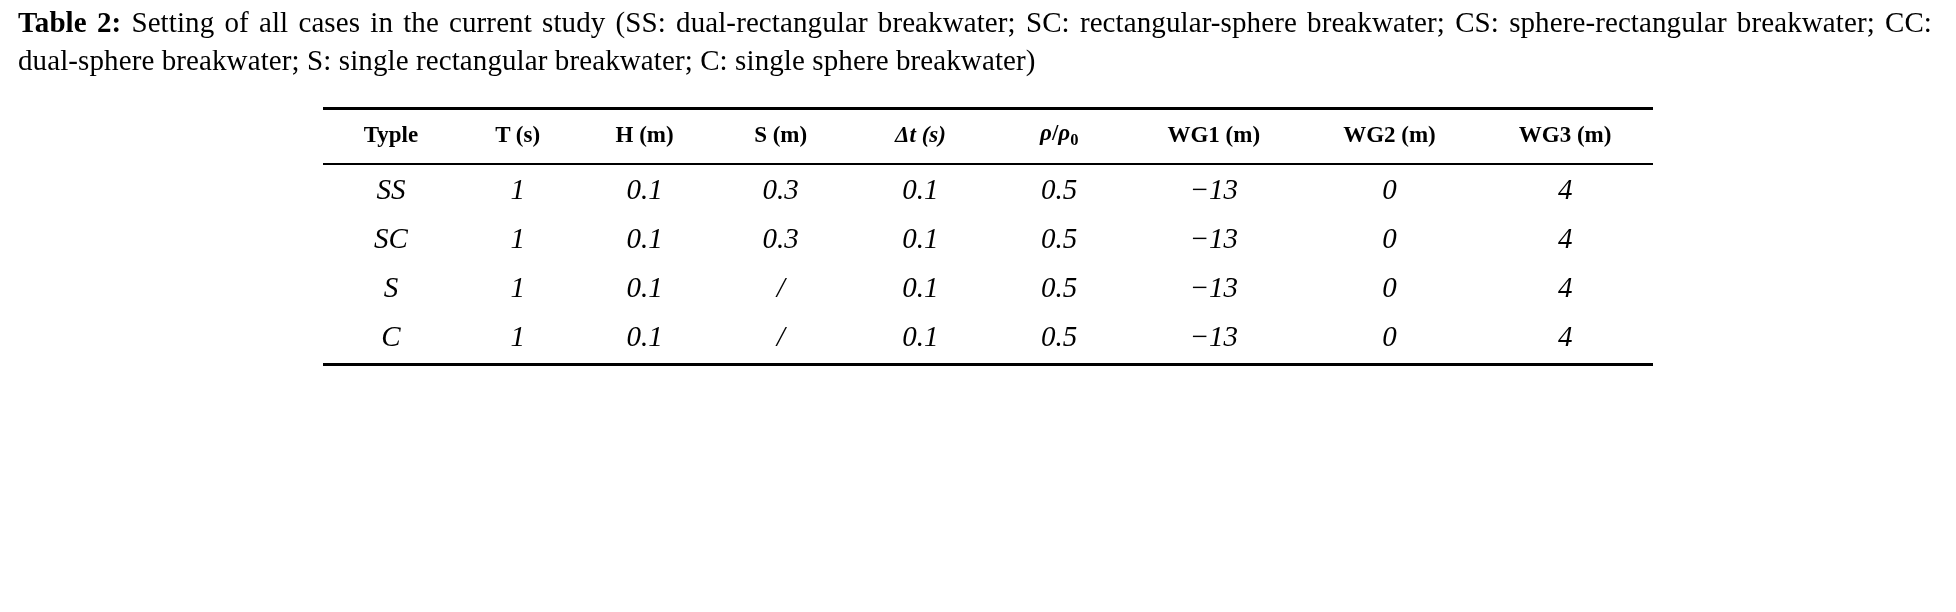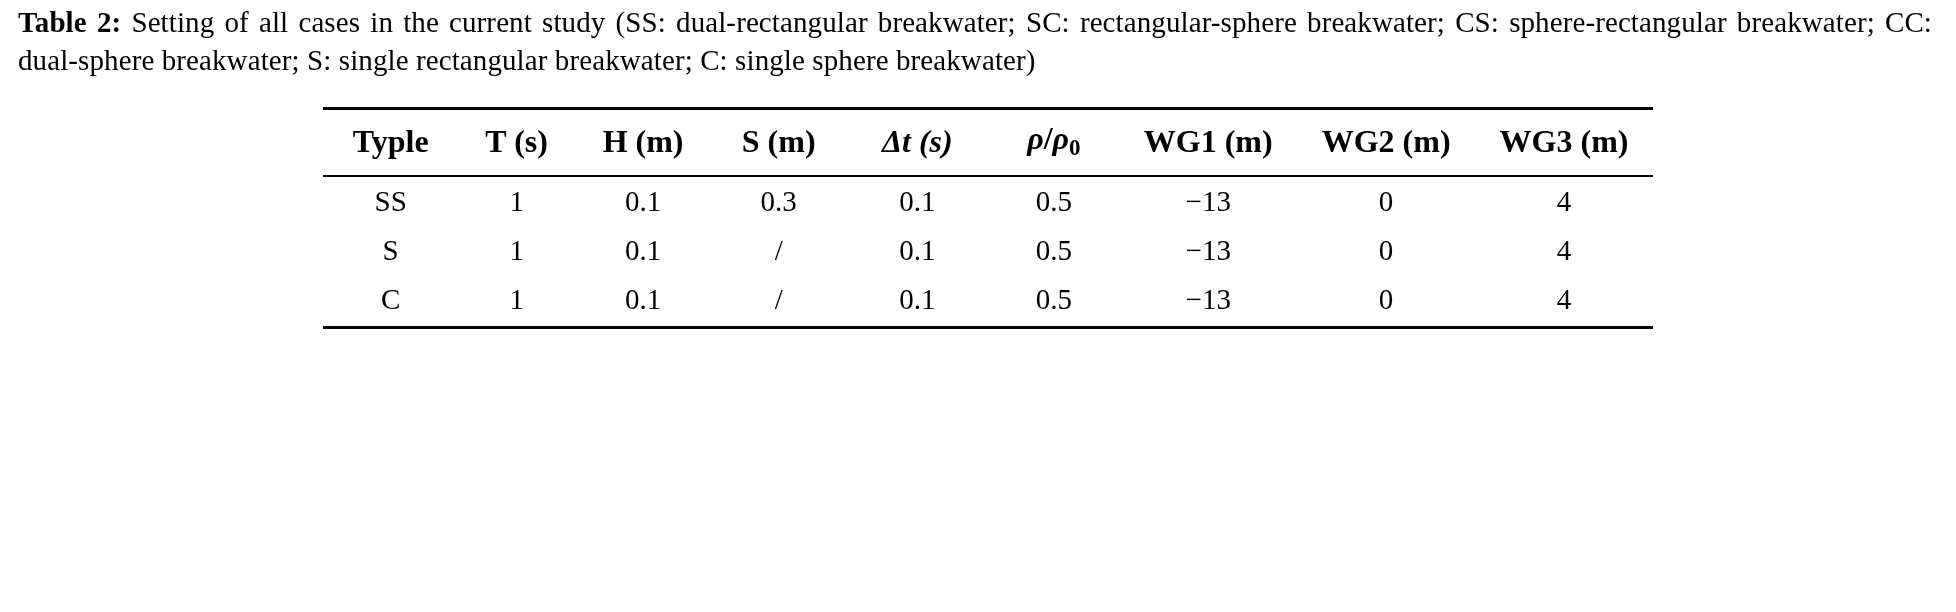--- a/index.html
+++ b/index.html
@@ -37,34 +37,35 @@
     display: flex;
     justify-content: center;
   }
   table.data {
     border-collapse: collapse;
     width: 1330px;
     margin-left: 20px;
   }
   table.data thead th {
     font-weight: bold;
-    font-size: 32px;
+    font-size: 23px;
     padding: 10px 0 13px 0;
     text-align: center;
     white-space: nowrap;
   }
   table.data thead tr.head-row th {
     border-top: 3px solid #000;
     border-bottom: 2px solid #000;
   }
   table.data tbody td {
     font-size: 29px;
     text-align: center;
     padding: 8px 0 8px 0;
     white-space: nowrap;
+    font-style: italic;
   }
   table.data tbody tr:last-child td {
     border-bottom: 3px solid #000;
     padding-bottom: 10px;
   }
   
   col.c0 { width: 150px; }
   col.c1 { width: 130px; }
   col.c2 { width: 150px; }
   col.c3 { width: 150px; }
@@ -125,20 +126,31 @@
           <td>1</td>
           <td>0.1</td>
           <td>0.3</td>
           <td>0.1</td>
           <td>0.5</td>
           <td>−13</td>
           <td>0</td>
           <td>4</td>
         </tr>
         <tr>
+          <td>SC</td>
+          <td>1</td>
+          <td>0.1</td>
+          <td>0.3</td>
+          <td>0.1</td>
+          <td>0.5</td>
+          <td>−13</td>
+          <td>0</td>
+          <td>4</td>
+        </tr>
+        <tr>
           <td>S</td>
           <td>1</td>
           <td>0.1</td>
           <td>/</td>
           <td>0.1</td>
           <td>0.5</td>
           <td>−13</td>
           <td>0</td>
           <td>4</td>
         </tr>

